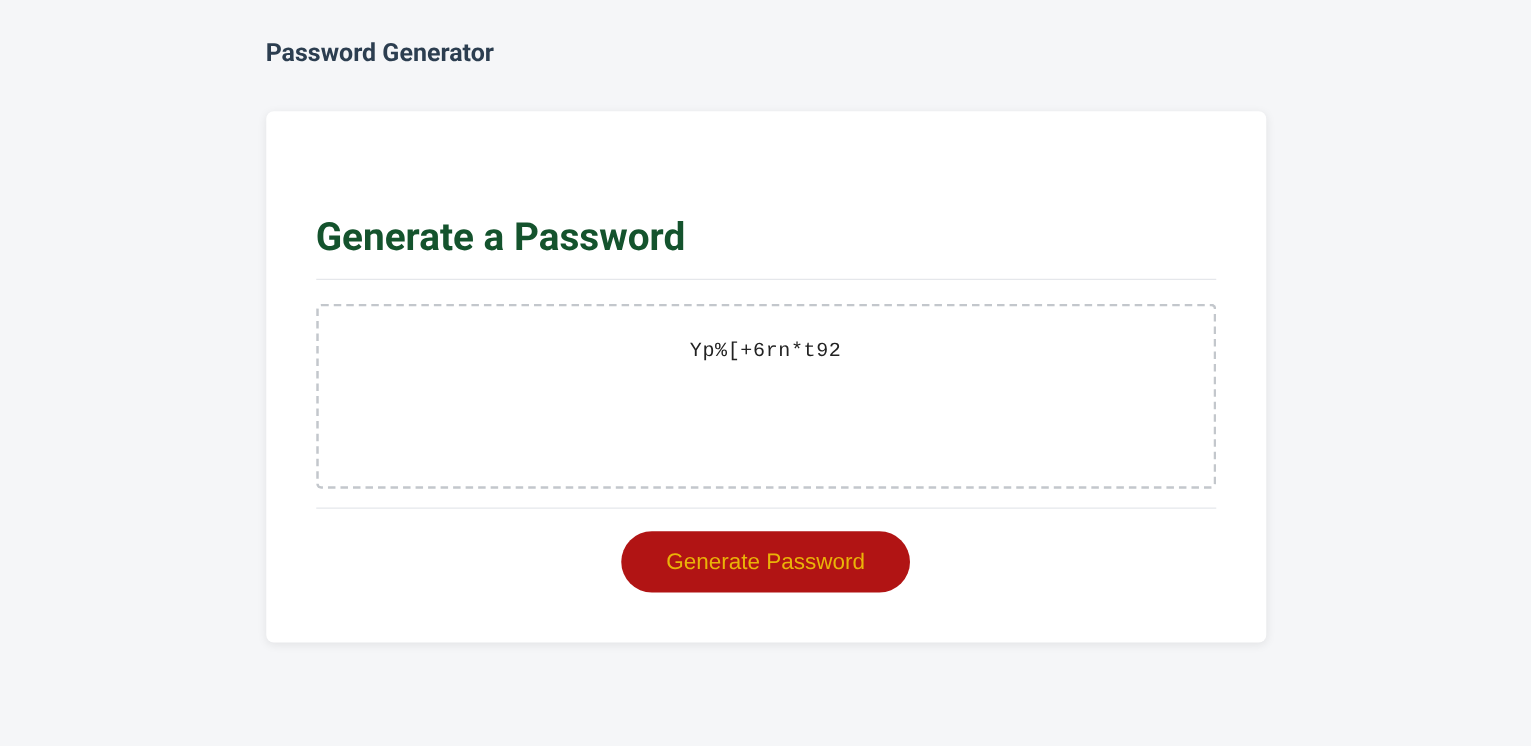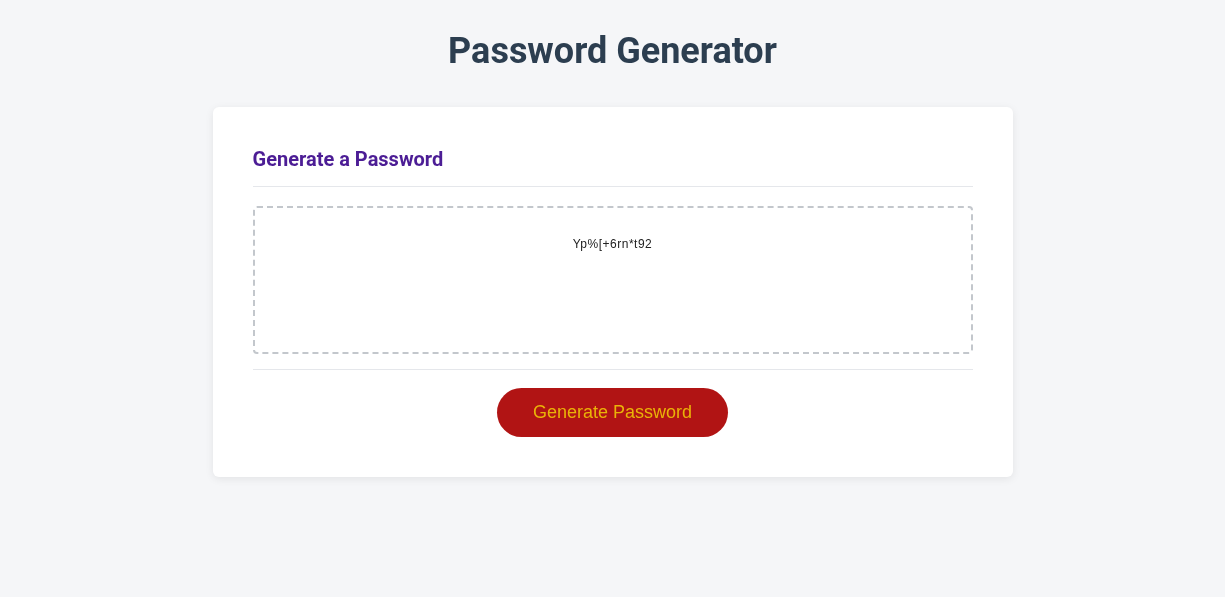--- a/index.html
+++ b/index.html
@@ -13,57 +13,57 @@
       width: 1225px;
       height: 597px;
       overflow: hidden;
     }
     .container {
       width: 800px;
       margin: 0 auto;
       padding-top: 30px;
     }
     h1.page-title {
-      text-align: center;
-      font-size: 36px;
+      font-size: 20px;
       font-weight: 700;
       color: #2c3e50;
       margin-bottom: 35px;
     }
     .card {
       background: #ffffff;
       border-radius: 6px;
       box-shadow: 0 2px 8px rgba(0,0,0,0.08);
       padding: 40px 40px 40px 40px;
     }
     .card-header {
       border-bottom: 1px solid #e5e7eb;
       padding-bottom: 15px;
       margin-bottom: -1px;
     }
     h2.section-title {
-      font-size: 20px;
+      font-size: 31px;
       font-weight: 700;
-      color: #4c1d95;
+      color: #14532d;
+      margin-top: 42px;
     }
     .card-body {
       padding-top: 20px;
       border-bottom: 1px solid #e5e7eb;
       padding-bottom: 15px;
     }
     .password-box {
       border: 2px dashed #c3c7cc;
       border-radius: 4px;
       min-height: 148px;
       padding: 25px;
       text-align: center;
     }
     .password-text {
-      font-family: Liberation Sans, sans-serif;
-      font-size: 12px;
+      font-family: Liberation Mono, monospace;
+      font-size: 16px;
       letter-spacing: 0.5px;
       color: #222;
       word-break: break-all;
     }
     .card-footer {
       text-align: center;
       padding-top: 18px;
     }
     .btn-generate {
       background-color: #b11414;

